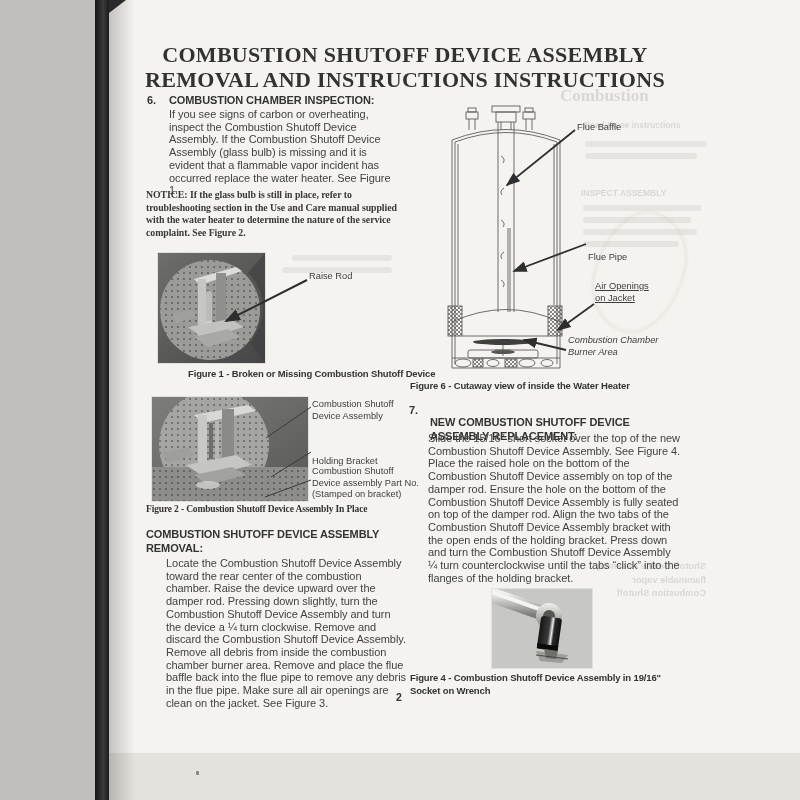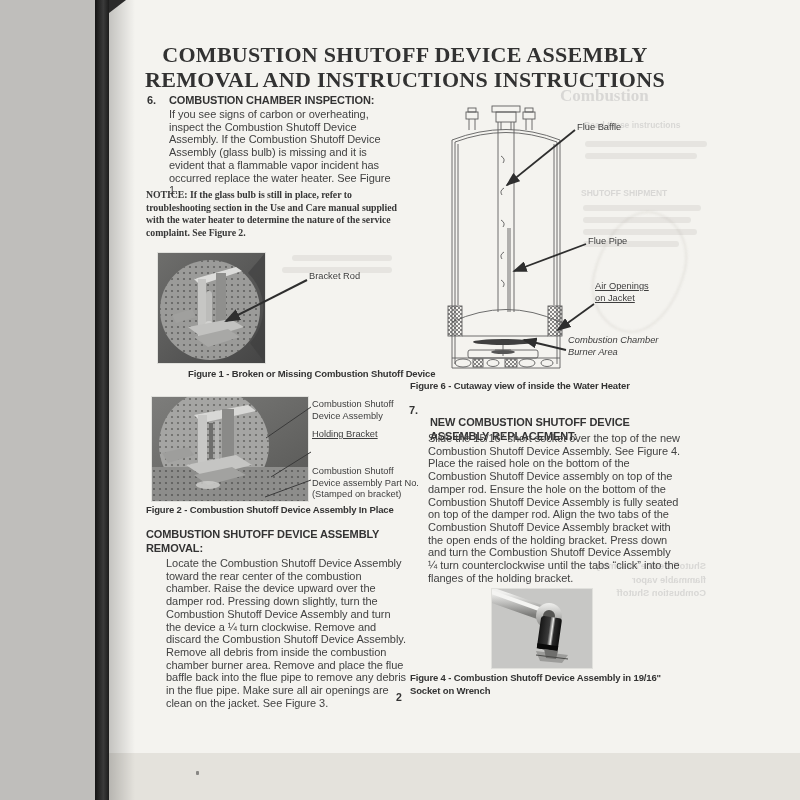--- a/index.html
+++ b/index.html
@@ -46,21 +46,21 @@
 <div class="abs" id="paper"></div>
 <div class="abs" id="paper-bottom"></div>
 <div class="abs" id="bind-shadow"></div>
 <div class="abs" id="corner-notch"></div>
 <div class="abs speck" style="left:196px;top:771px;"></div>
 
 <div class="abs ghost ghost-serif" style="left:560px;top:86px;font-size:17px;">Combustion</div>
 <div class="abs ghost" style="left:584px;top:120px;font-size:8.5px;font-weight:bold;">Read these instructions</div>
 <div class="abs ghostbar" style="left:585px;top:141px;width:122px;"></div>
 <div class="abs ghostbar" style="left:585px;top:153px;width:112px;"></div>
-<div class="abs ghost" style="left:581px;top:188px;font-size:8.5px;font-weight:bold;">SHUTOFF SHIPMENT</div>
+<div class="abs ghost" style="left:581px;top:188px;font-size:8.5px;font-weight:bold;">INSPECT ASSEMBLY</div>
 <div class="abs ghostbar" style="left:583px;top:205px;width:118px;"></div>
 <div class="abs ghostbar" style="left:583px;top:217px;width:108px;"></div>
 <div class="abs ghostbar" style="left:583px;top:229px;width:114px;"></div>
 <div class="abs ghostbar" style="left:583px;top:241px;width:96px;"></div>
 <div class="abs ghostbar" style="left:292px;top:255px;width:100px;"></div>
 <div class="abs ghostbar" style="left:282px;top:267px;width:110px;"></div>
 <div class="abs" style="left:595px;top:210px;width:85px;height:120px;border:2px solid rgba(140,135,125,.14);border-radius:50% 50% 50% 50%/60% 40% 60% 40%;transform:rotate(14deg);filter:blur(1px);"></div>
 <div class="abs ghost mirror" style="left:556px;top:560px;width:150px;font-size:9.3px;font-weight:bold;line-height:13.5px;">Shutoff Device Assembly
 flammable vapor
 Combustion Shutoff</div>
@@ -91,21 +91,21 @@
   <polygon points="36,26 78,14 84,18 42,32" fill="#dcdcda"></polygon>
   <rect x="40" y="26" width="8" height="60" fill="#c6c6c4"></rect>
   <rect x="58" y="20" width="10" height="58" fill="#8f8f8d"></rect>
   <rect x="48" y="38" width="6" height="34" rx="3" fill="#bcbcba"></rect>
   <circle cx="51" cy="72" r="4" fill="#d2d2d0"></circle>
   <polygon points="30,74 72,66 86,74 46,86" fill="#c2c2c0"></polygon>
   <polygon points="36,84 70,76 82,84 50,94" fill="#a8a8a6"></polygon>
   <polygon points="14,62 34,56 38,64 18,70" fill="#a0a09e"></polygon>
 </svg>
 </div>
-<div class="abs fig-label" style="left:309px;top:271px;">Bracket Rod</div>
+<div class="abs fig-label" style="left:309px;top:271px;">Raise Rod</div>
 <div class="abs caption" style="left:146px;top:367px;width:270px;padding-left:42px;">Figure 1 - Broken or Missing Combustion Shutoff Device</div>
 
 <div class="abs photo" style="left:152px;top:397px;">
 <svg width="156" height="104" viewBox="0 0 156 104">
   <defs>
     <linearGradient id="f2bg" x1="0" y1="0" x2="1" y2="1">
       <stop offset="0" stop-color="#7d7d7b"></stop>
           <stop offset="1" stop-color="#575755"></stop>
     </linearGradient>
   </defs>
@@ -120,25 +120,25 @@
   <rect x="57" y="26" width="4" height="36" fill="#6f6f6d"></rect>
   <rect x="63" y="24" width="4" height="38" fill="#b5b5b3"></rect>
   <polygon points="34,68 84,58 100,68 52,80" fill="#c5c5c3"></polygon>
   <polygon points="42,78 80,70 94,78 56,88" fill="#a2a2a0"></polygon>
   <polygon points="10,56 36,50 42,58 16,66" fill="#9e9e9c"></polygon>
   <ellipse cx="56" cy="88" rx="12" ry="4" fill="#cfcfcd" opacity=".8"></ellipse>
 </svg>
 </div>
 <div class="abs fig-label" style="left:312px;top:399px;">Combustion Shutoff
 Device Assembly</div>
-<div class="abs fig-label" style="left:312px;top:429px;text-decoration:underline;">Holding Bracket</div>
+<div class="abs fig-label" style="left:312px;top:456px;">Holding Bracket</div>
 <div class="abs fig-label" style="left:312px;top:466px;">Combustion Shutoff
 Device assembly Part No.
 (Stamped on bracket)</div>
-<div class="abs caption" style="left:146px;top:503px;width:270px;">Figure 2 - Combustion Shutoff Device Assembly In Place</div>
+<div class="abs caption" style="left:146px;top:503px;width:270px;font-family:Liberation Serif, serif;">Figure 2 - Combustion Shutoff Device Assembly In Place</div>
 
 <div class="abs h-txt" style="left:146px;top:528px;width:262px;">COMBUSTION SHUTOFF DEVICE ASSEMBLY REMOVAL:</div>
 <div class="abs body-txt" style="left:166px;top:557px;width:240px;">Locate the Combustion Shutoff Device Assembly toward the rear center of the combustion chamber. Raise the device upward over the damper rod. Pressing down slightly, turn the Combustion Shutoff Device Assembly and turn the device a ¼ turn clockwise.  Remove and discard the Combustion Shutoff Device Assembly. Remove all debris from inside the combustion chamber burner area. Remove and place the flue baffle back into the flue pipe to remove any debris in the flue pipe. Make sure all air openings are clean on the jacket.  See Figure 3.</div>
 
 <div class="abs" style="left:435px;top:100px;">
 <svg width="150" height="278" viewBox="0 0 150 278" fill="none" stroke="#5e5e5e" stroke-width=".9">
   <defs>
     <pattern id="hatch" width="4" height="4" patternUnits="userSpaceOnUse">
       <path d="M0,4 L4,0 M-1,1 L1,-1 M3,5 L5,3" stroke="#555" stroke-width=".7"></path>
       <path d="M0,0 L4,4" stroke="#555" stroke-width=".7"></path>
@@ -190,21 +190,21 @@
   <ellipse cx="28" cy="263" rx="8" ry="4"></ellipse>
       <ellipse cx="58" cy="263" rx="6" ry="3.5"></ellipse>
   <ellipse cx="92" cy="263" rx="8" ry="4"></ellipse>
       <ellipse cx="112" cy="263" rx="6" ry="3.5"></ellipse>
   <rect x="38" y="259" width="10" height="8" fill="url(#hatch)"></rect>
   <rect x="70" y="259" width="12" height="8" fill="url(#hatch)"></rect>
   <line x1="17" y1="268" x2="125" y2="268"></line>
 </svg>
 </div>
 <div class="abs fig-label" style="left:577px;top:122px;">Flue Baffle</div>
-<div class="abs fig-label" style="left:588px;top:236px;">Flue Pipe</div>
+<div class="abs fig-label" style="left:588px;top:252px;">Flue Pipe</div>
 <div class="abs fig-label" style="left:595px;top:281px;text-decoration:underline;">Air Openings
 on Jacket</div>
 <div class="abs fig-label" style="left:568px;top:335px;font-style:italic;">Combustion Chamber
 Burner Area</div>
 <div class="abs caption" style="left:410px;top:379px;width:280px;">Figure 6 - Cutaway view of inside the Water Heater</div>
 
 <div class="abs h-num" style="left:409px;top:404px;">7.</div>
 <div class="abs h-txt" style="left:430px;top:416px;width:200px;">NEW COMBUSTION SHUTOFF DEVICE ASSEMBLY REPLACEMENT:</div>
 <div class="abs body-txt" style="left:428px;top:432px;width:254px;">Slide the 15/16" short socket over the top of the new Combustion Shutoff Device Assembly. See Figure 4. Place the raised hole on the bottom of the Combustion Shutoff Device assembly on top of the damper rod.  Ensure the hole on the bottom of the Combustion Shutoff Device Assembly is fully seated on top of the damper rod.  Align the two tabs of the Combustion Shutoff Device Assembly bracket with the open ends of the holding bracket.  Press down and turn the Combustion Shutoff Device Assembly ¼ turn counterclockwise until the tabs “click” into the flanges of the holding bracket.</div>
 

